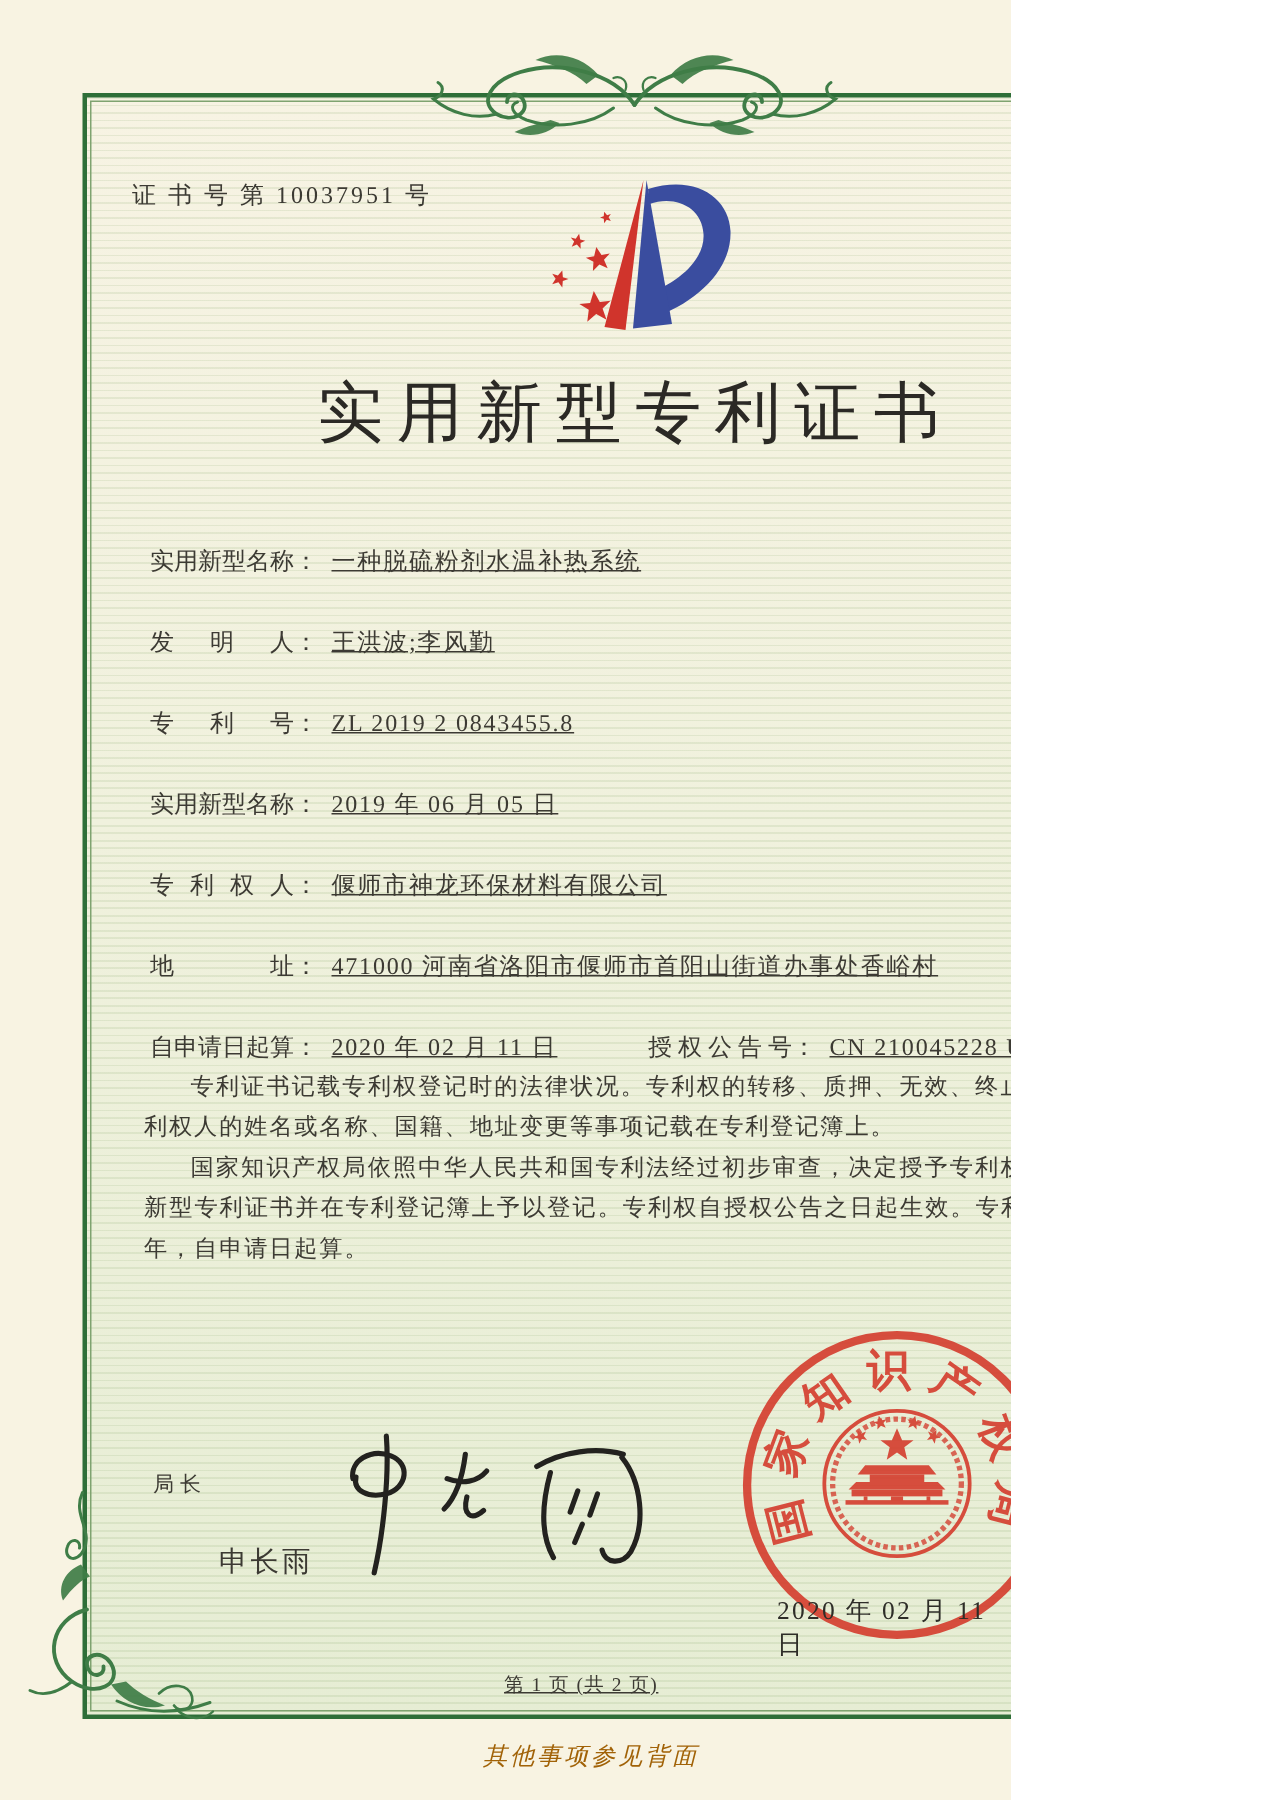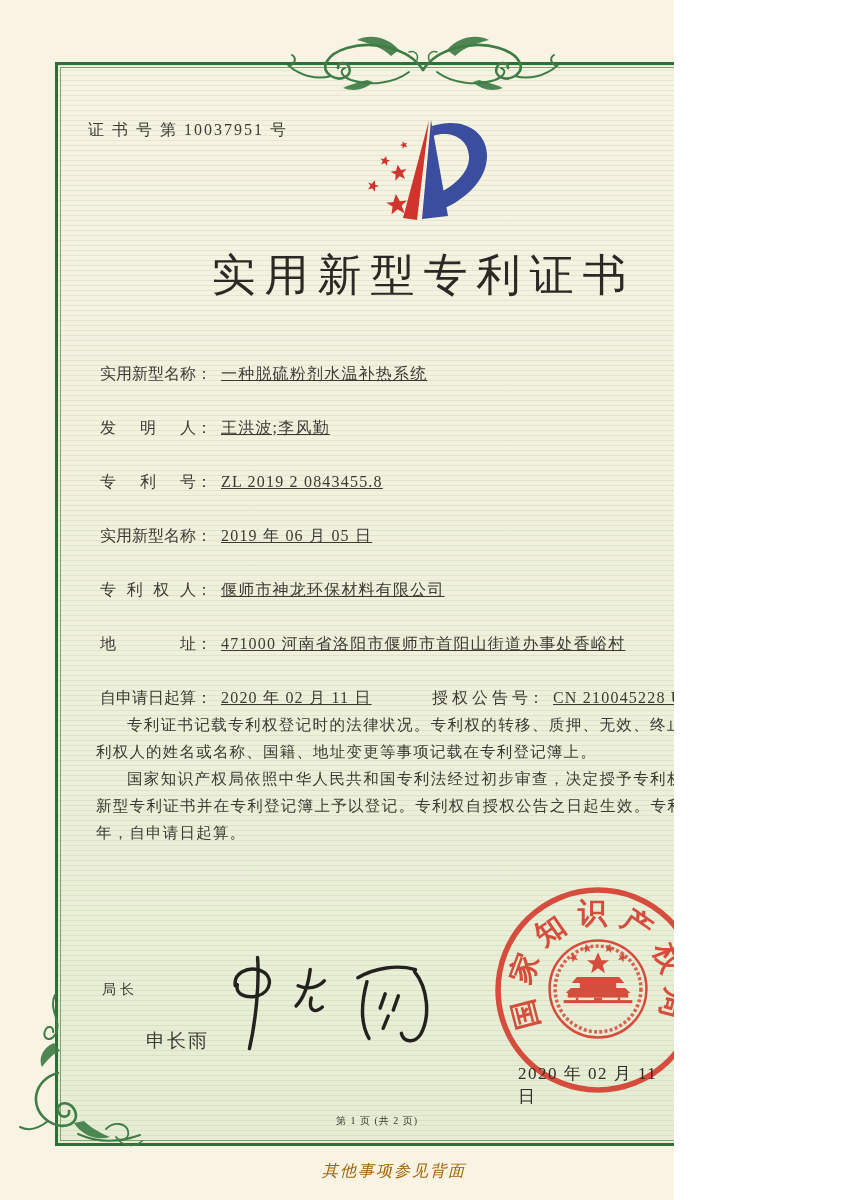--- a/index.html
+++ b/index.html
@@ -45,21 +45,21 @@
   .paras p{margin:0;text-indent:2em;}
   .officer-title{position:absolute;left:102px;top:981px;font-size:14px;letter-spacing:4px;}
   .officer-name{position:absolute;left:102px;top:1028px;font-size:19px;letter-spacing:2px;margin-left:44px;}
   .sig-svg{position:absolute;left:213px;top:943px;width:238px;height:122px;z-index:4;}
   .sig{stroke:#23221f;stroke-width:3.4;fill:none;stroke-linecap:round;stroke-linejoin:round;}
   .seal-svg{position:absolute;left:492px;top:884px;width:212px;height:212px;opacity:.89;z-index:2;}
   .seal-stroke{stroke:var(--seal-red);fill:none;}
   .seal-fill{fill:var(--seal-red);}
   .seal-text{fill:var(--seal-red);font-family:"Liberation Serif","DejaVu Serif",serif;font-weight:bold;font-size:29px;letter-spacing:11px;}
   .seal-date{position:absolute;left:518px;top:1062px;font-size:17px;letter-spacing:1.5px;z-index:3;color:#2e2d28;}
-  .page-num{position:absolute;left:336px;top:1114px;font-size:10px;letter-spacing:1px;}
+  .page-num{position:absolute;left:336px;top:1114px;font-size:13px;letter-spacing:1px;text-decoration:underline;}
   .back-note{position:absolute;left:322px;top:1161px;font-size:16px;letter-spacing:2px;font-style:italic;color:#a16207;}
   .logo-svg{position:absolute;left:360px;top:110px;width:140px;height:122px;}
   .logo-red{fill:var(--logo-red);}
   .logo-blue{fill:var(--logo-blue);}
   .qr-svg{position:absolute;left:681px;top:131px;width:95px;height:95px;}
 </style>
 </head>
 <body>
 
 <div class="page">

